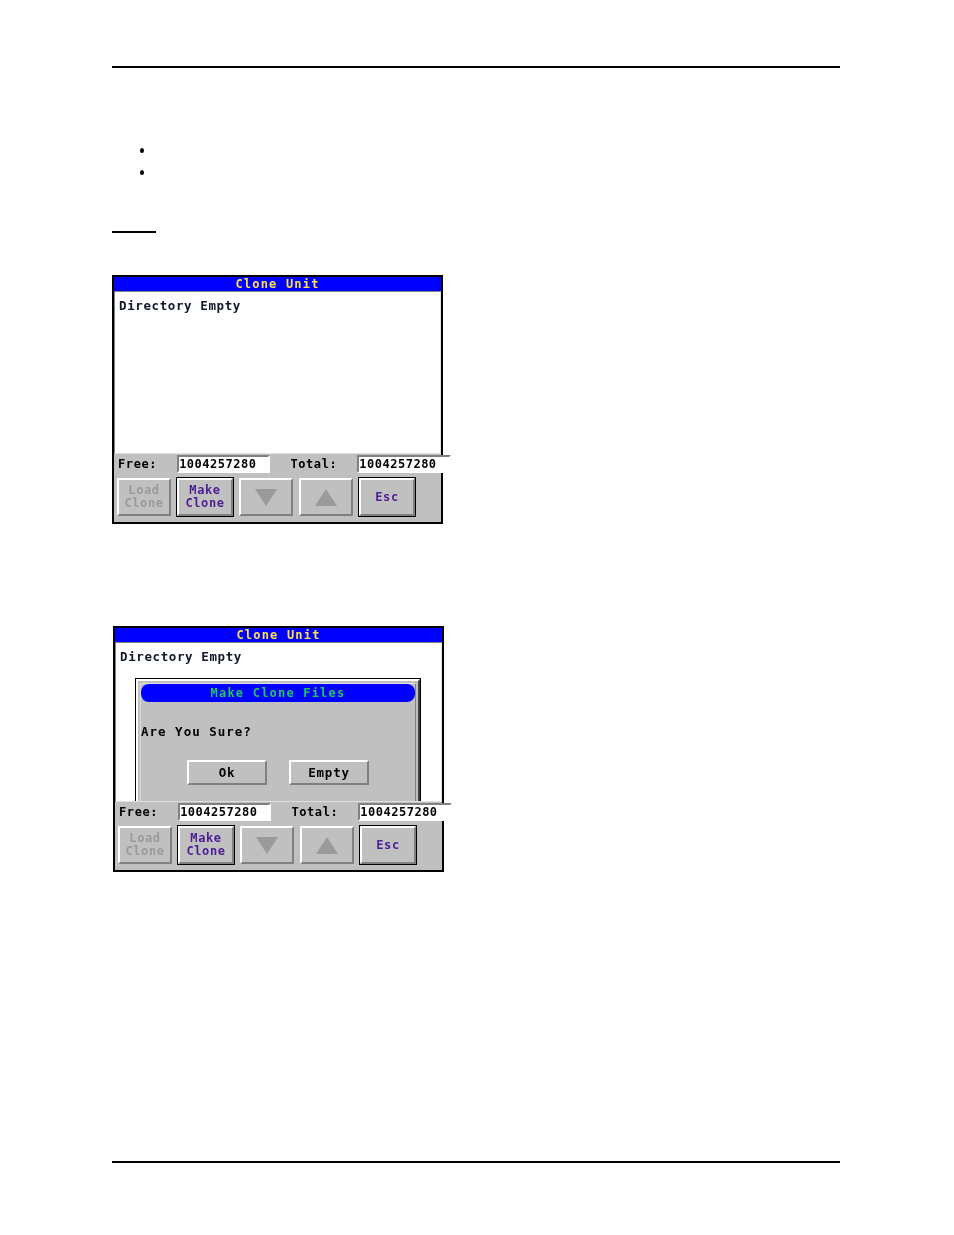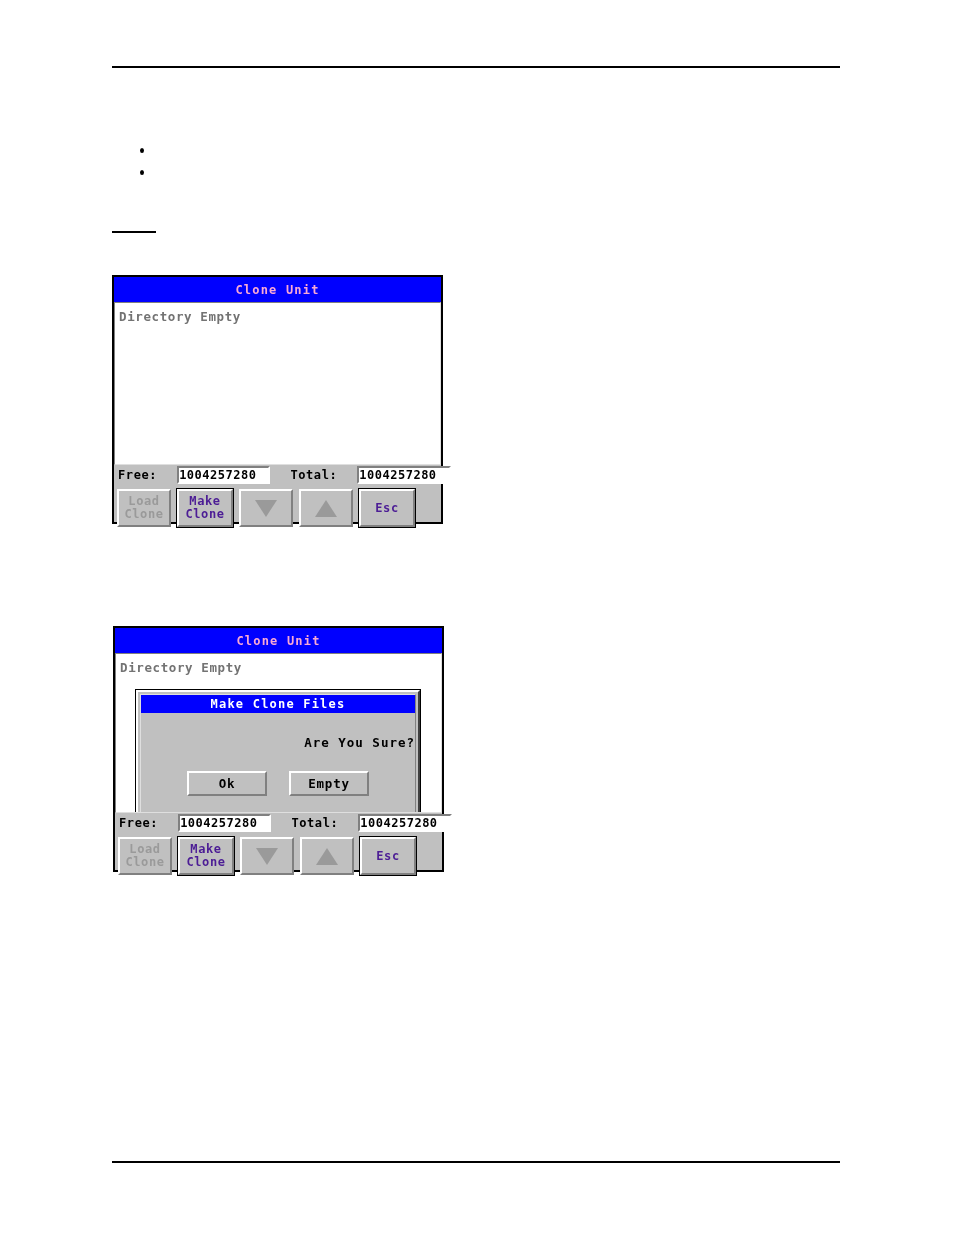--- a/index.html
+++ b/index.html
@@ -77,23 +77,23 @@
     height: 249px;
   }
   #window-clone-unit-2 {
     left: 113px;
     top: 626px;
     width: 331px;
     height: 246px;
   }
 
   .titlebar {
-    height: 25px;
+    height: 14px;
     background: #0000ff;
-    color: #f9a8d4;
+    color: #fde047;
     font-size: 12px;
     font-weight: bold;
     letter-spacing: 1.2px;
     display: flex;
     align-items: center;
     justify-content: center;
     box-sizing: border-box;
   }
 
   .listarea {
@@ -109,21 +109,21 @@
   #listarea-1 { height: 163px; }
   #listarea-2 { height: 160px; }
 
   .list-entry {
     position: absolute;
     left: 4px;
     top: 6px;
     font-size: 12.5px;
     font-weight: bold;
     letter-spacing: 0.6px;
-    color: #737373;
+    color: #0f172a;
     white-space: nowrap;
   }
 
   
   .statusbar {
     height: 20px;
     display: flex;
     align-items: center;
     padding: 0 2px;
     box-sizing: border-box;
@@ -235,31 +235,32 @@
     inset: 2px;
     border-top: 1px solid #dfdfdf;
     border-left: 1px solid #dfdfdf;
     border-right: 1px solid #808080;
     border-bottom: 1px solid #808080;
     box-sizing: border-box;
   }
   .modal-title {
     height: 18px;
     background: #0000ff;
-    color: #ffffff;
+    color: #22c55e;
     font-size: 12px;
     font-weight: bold;
     letter-spacing: 1.2px;
     display: flex;
     align-items: center;
     justify-content: center;
+    border-radius: 8px;
   }
   .modal-message {
     margin-top: 22px;
-    text-align: right;
+    text-align: left;
     font-size: 12.5px;
     font-weight: bold;
     letter-spacing: 1px;
     color: #000000;
   }
   .modal-buttons {
     margin-top: 21px;
     display: flex;
     justify-content: center;
     gap: 22px;

